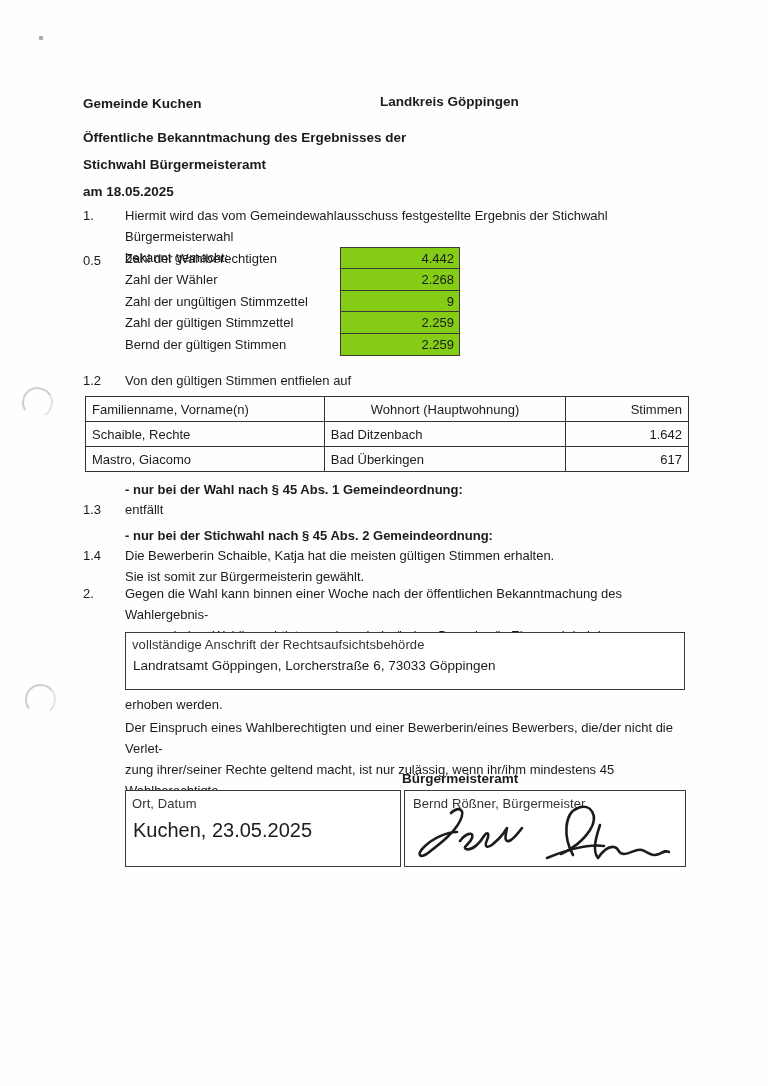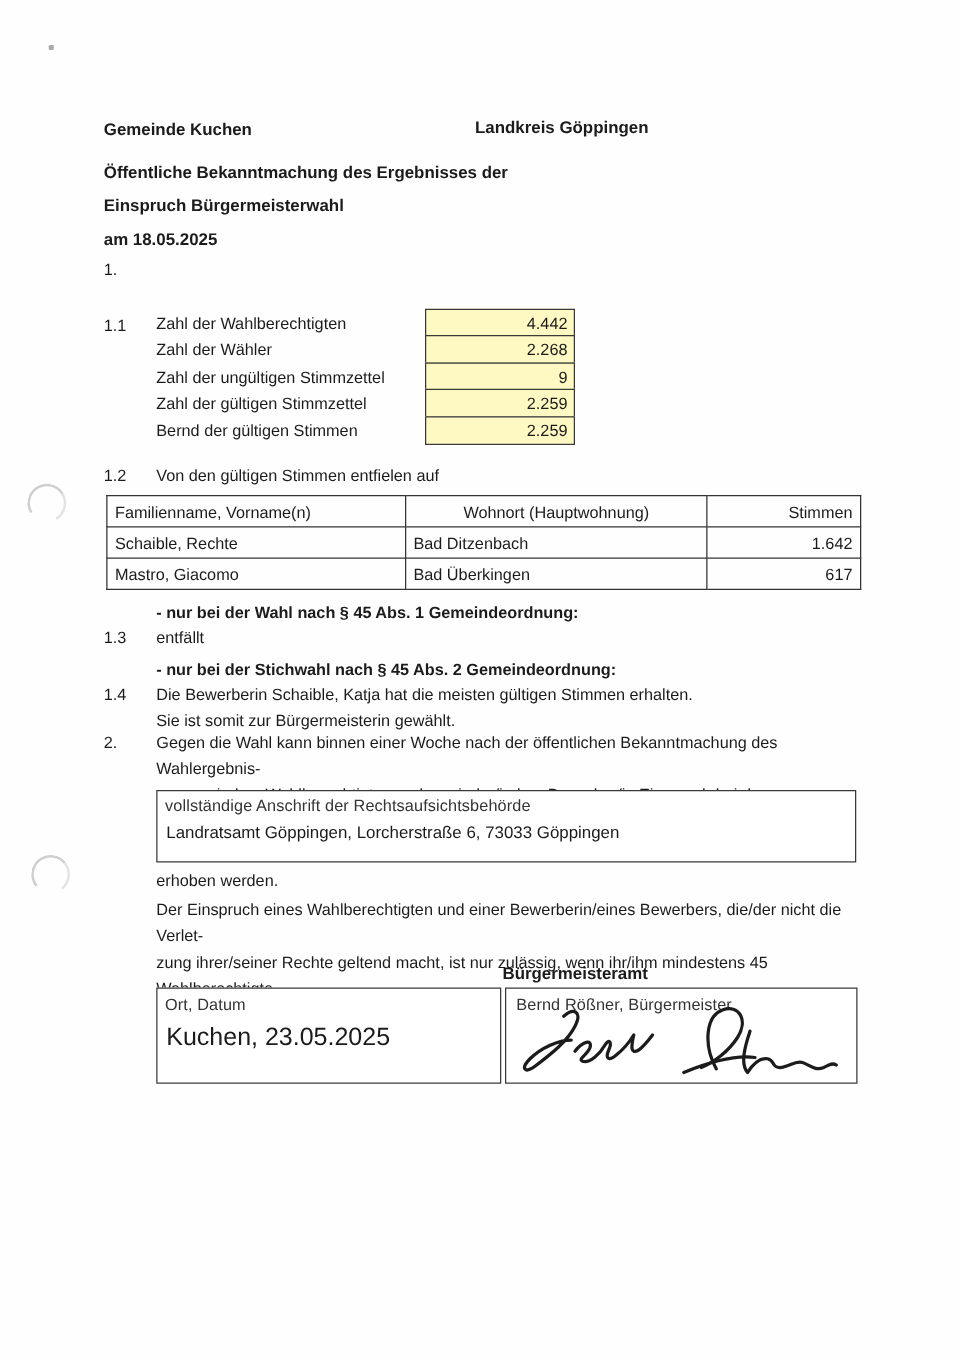--- a/index.html
+++ b/index.html
@@ -22,21 +22,21 @@
   .punch{
     width:27px;height:27px;border-radius:50%;
     border:2.5px solid #cfcfcf;
     border-bottom-color:transparent;
     border-right-color:#e3e3e3;
   }
   
   .vrow{display:flex;align-items:center;height:22.5px;margin-bottom:-1px;}
   .vrow .lbl{width:218px;font-size:13px;}
   .vrow .box{
-    width:113px;height:21px;border:1.2px solid #3a3a3a;background:#fef9c3;
+    width:113px;height:21px;border:1.2px solid #3a3a3a;background:#84cc16;
     font-size:13px;text-align:right;padding:0 5px 0 2px;line-height:21px;
   }
   
   table.cand{border-collapse:collapse;width:604px;table-layout:fixed;}
   table.cand td,table.cand th{
     border:1.4px solid #333;font-size:13px;font-weight:normal;
     height:22px;padding:1px 6px;overflow:hidden;white-space:nowrap;
   }
   .col1{width:40%;text-align:left;}
   .col2{width:40.5%;}
@@ -54,26 +54,30 @@
 <div class="page">
 
   <div class="abs speck" style="left:39px;top:36px;"></div>
   <div class="abs punch" style="left:22px;top:387px;transform:rotate(14deg);"></div>
   <div class="abs punch" style="left:25px;top:684px;transform:rotate(6deg);"></div>
 
   <div class="abs b t14" style="left:83px;top:93px;">Gemeinde Kuchen</div>
   <div class="abs b t14" style="left:380px;top:91px;">Landkreis Göppingen</div>
 
   <div class="abs b t14" style="left:83px;top:127px;">Öffentliche Bekanntmachung des Ergebnisses der</div>
-  <div class="abs b t14" style="left:83px;top:154px;">Einspruch Bürgermeisterwahl</div>
+  <div class="abs b t14" style="left:83px;top:154px;">Stichwahl Bürgermeisteramt</div>
   <div class="abs b t14" style="left:83px;top:181px;">am 18.05.2025</div>
 
   <div class="abs t13" style="left:83px;top:205px;">1.</div>
+  <div class="abs t13" style="left:125px;top:205px;width:580px;">
+    <div>Hiermit wird das vom Gemeindewahlausschuss festgestellte Ergebnis der Stichwahl Bürgermeisterwahl</div>
+    <div>bekannt gemacht:</div>
+  </div>
 
-  <div class="abs t13" style="left:83px;top:250px;">1.1</div>
+  <div class="abs t13" style="left:83px;top:250px;">0.5</div>
   <div class="abs" style="left:125px;top:247px;width:335px;">
     <div class="vrow">
       <div class="lbl">Zahl der Wahlberechtigten</div>
       <div class="box">4.442</div>
     </div>
     <div class="vrow">
       <div class="lbl">Zahl der Wähler</div>
       <div class="box">2.268</div>
     </div>
     <div class="vrow">

